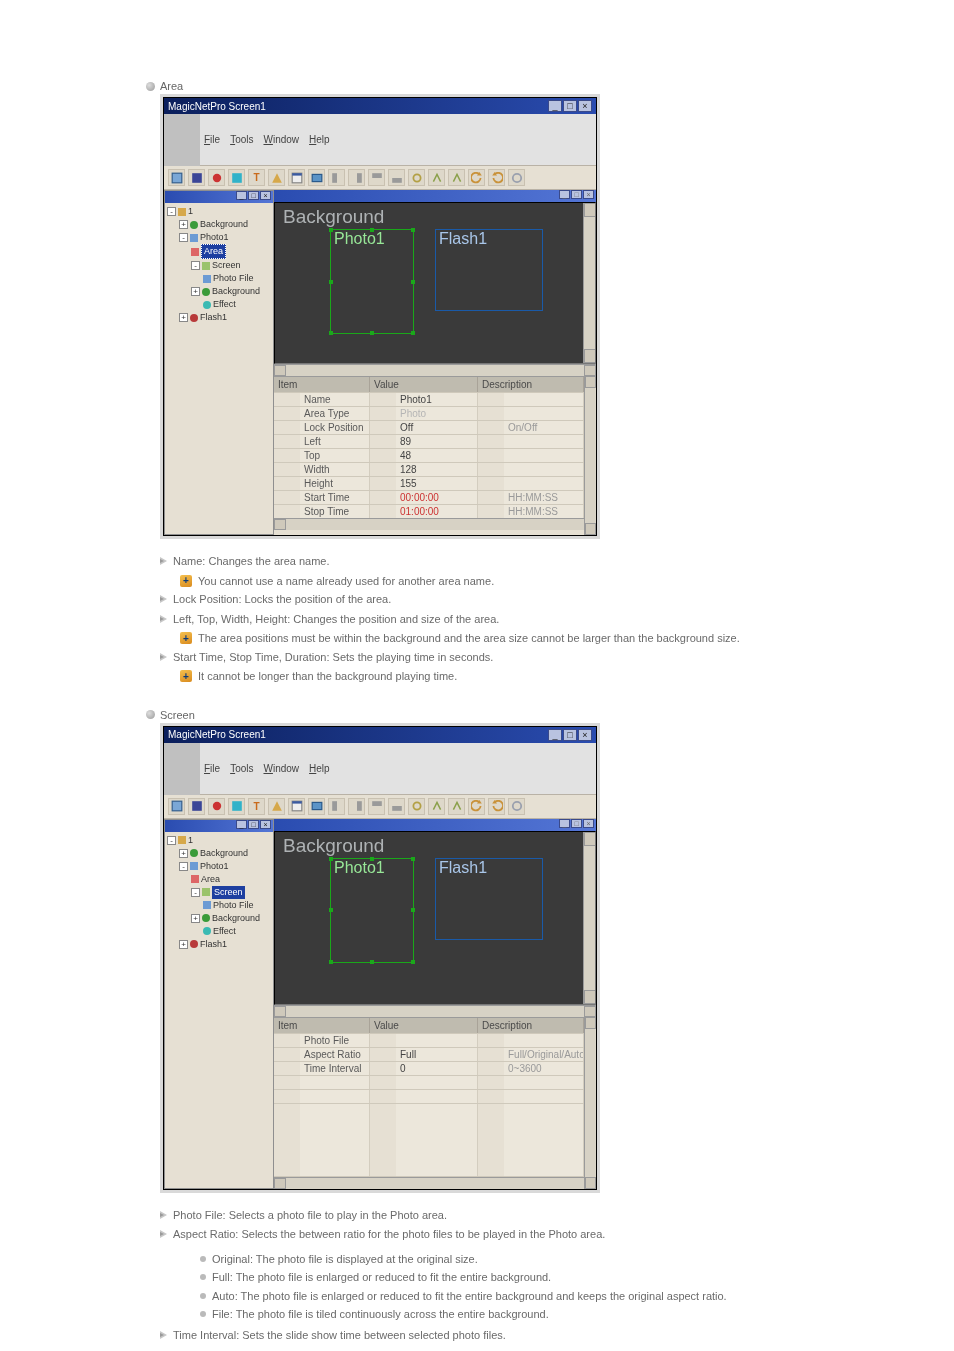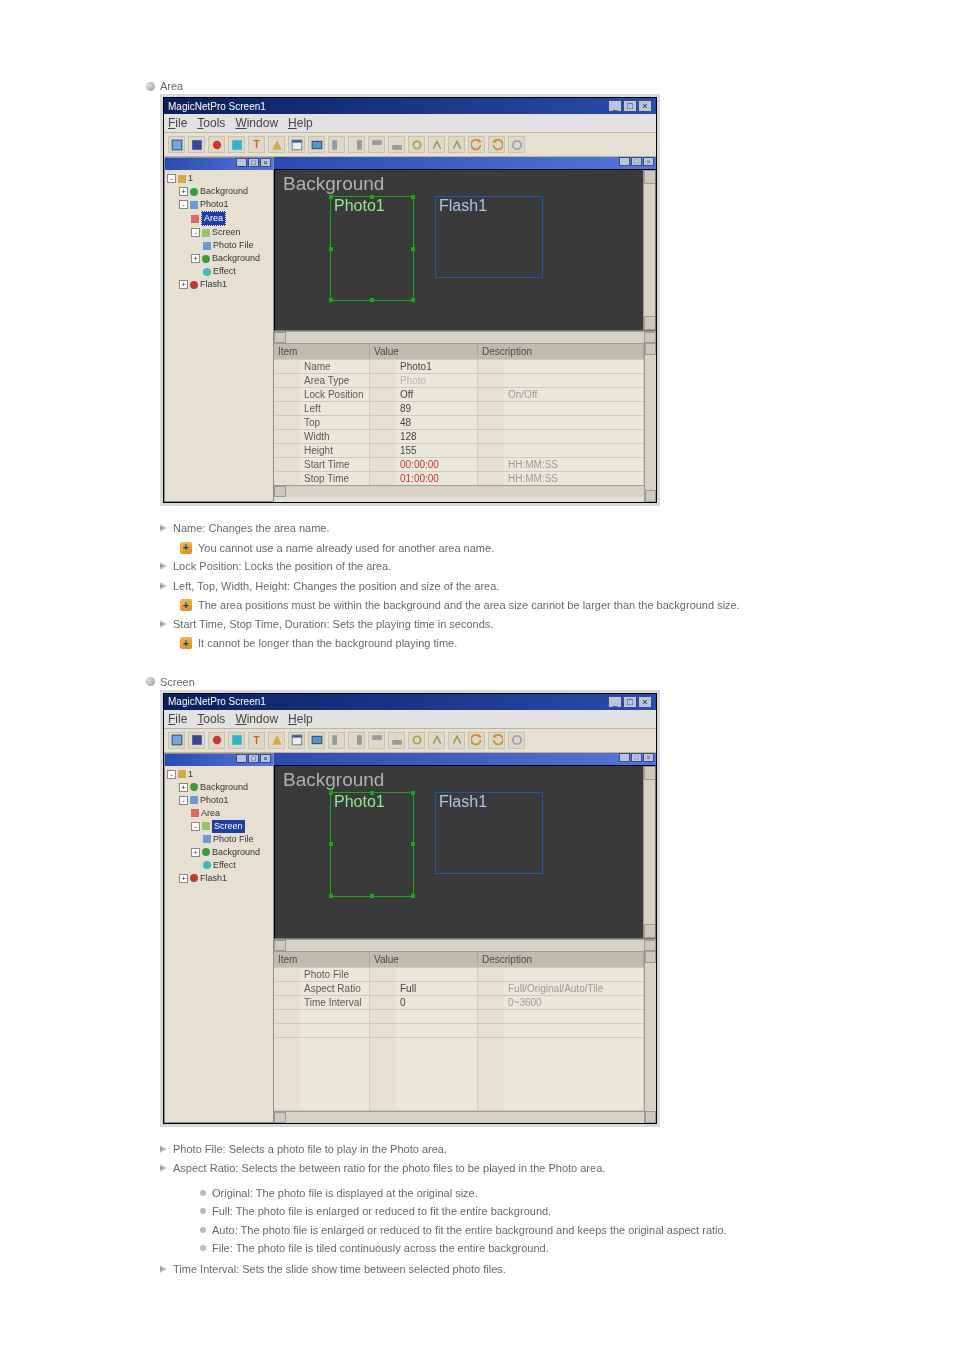--- a/index.html
+++ b/index.html
@@ -21,21 +21,21 @@
     width: 9px; height: 9px;
     border-radius: 50%;
     background: radial-gradient(circle at 35% 35%, #ddd, #999);
     margin-right: 5px;
     flex-shrink: 0;
   }
   .section-title { color: #666; font-size: 11px; }
   .shot-frame {
     border: 3px solid #d9d9d9;
     background: #fff;
-    width: 500px;
+    width: 440px;
     margin: 2px 0 10px 0;
     padding: 0;
   }
   .app-window {
     background: #c0c0c0;
     border: 1px solid #000;
   }
   .title-bar {
     background: linear-gradient(to right, #0b1f5c, #2a4cb0);
     color: #fff;
@@ -51,26 +51,27 @@
     background: #b9c3e0;
     border: 1px solid #3a4a8a;
     display: inline-flex;
     align-items: center;
     justify-content: center;
     font-size: 9px;
     color: #222;
   }
   .menu-bar {
     background: #e2e2e2;
-    font-size: 12px;
+    font-size: 10px;
     color: #444;
-    padding: 2px 4px;
+    padding: 20px 4px;
     display: flex;
     gap: 10px;
     border-bottom: 1px solid #b9b2a6;
+    margin-left: 36px;
   }
   .menu-bar span { text-decoration: none; }
   .menu-bar span::first-letter { text-decoration: underline; }
   .toolbar {
     background: #e6e0d3;
     padding: 3px 4px;
     display: flex;
     gap: 3px;
     border-bottom: 1px solid #b9b2a6;
     align-items: center;

